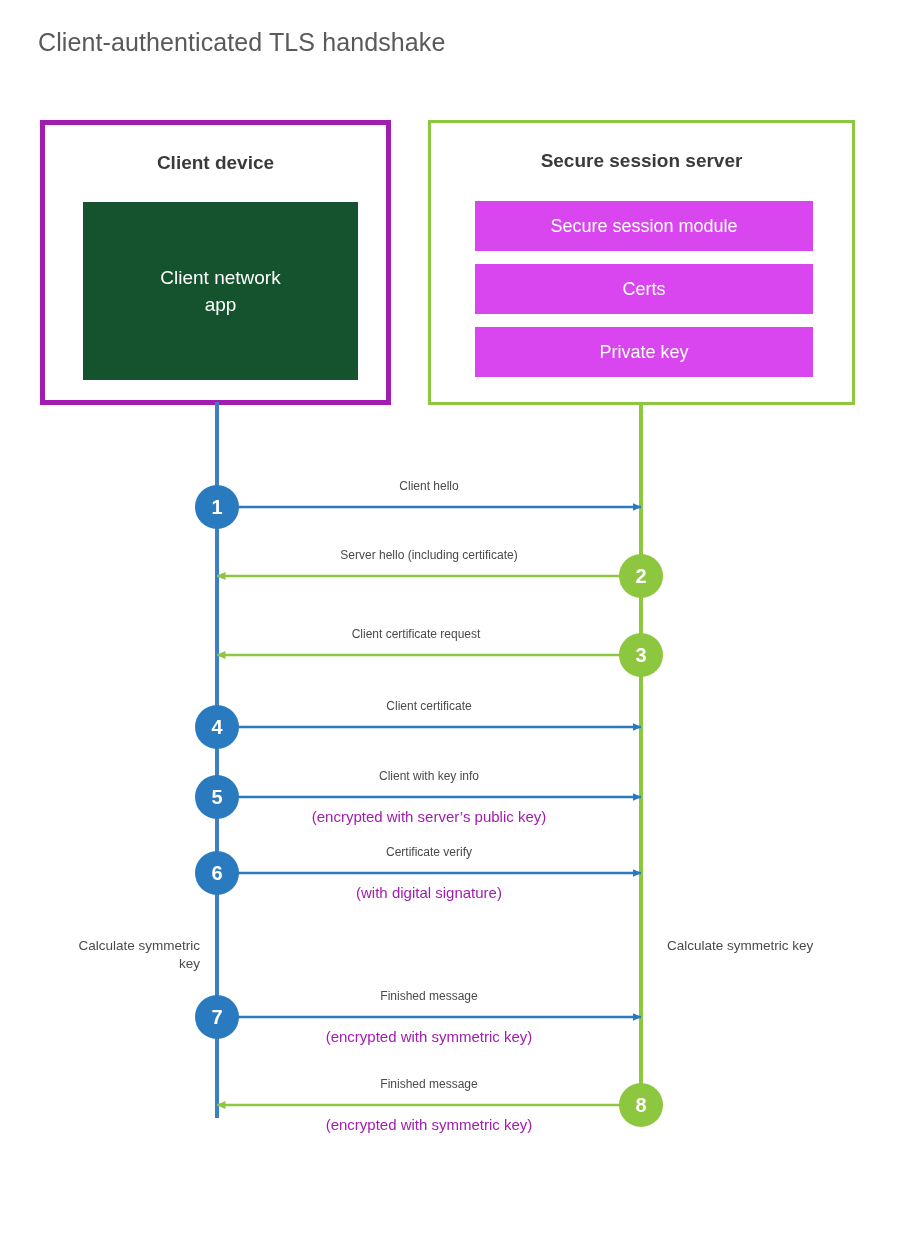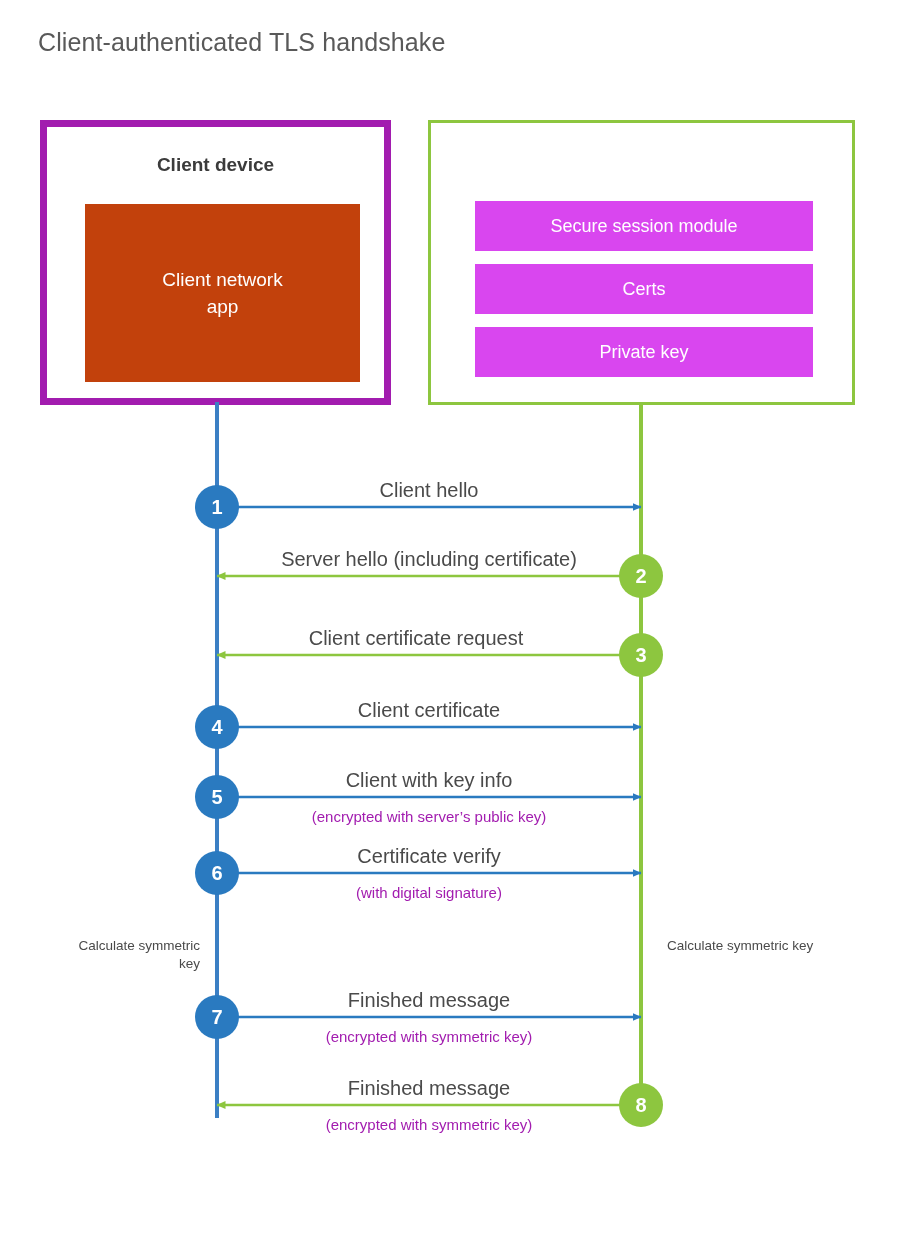--- a/index.html
+++ b/index.html
@@ -36,21 +36,21 @@
   .actor-box {
     position: absolute;
     background: #ffffff;
     box-sizing: border-box;
   }
   #client-box {
     left: 40px;
     top: 120px;
     width: 351px;
     height: 285px;
-    border: 7px solid #a21caf;
+    border: 5px solid #a21caf;
   }
   #server-box {
     left: 428px;
     top: 120px;
     width: 427px;
     height: 285px;
     border: 3px solid #8dc63f;
   }
   .actor-title {
     position: absolute;
@@ -62,21 +62,21 @@
     font-weight: bold;
     color: #3b3b3b;
   }
   
   .client-app-block {
     position: absolute;
     left: 38px;
     top: 77px;
     width: 275px;
     height: 178px;
-    background: #c2410c;
+    background: #14532d;
     color: #ffffff;
     font-size: 19px;
     line-height: 27px;
     text-align: center;
     display: flex;
     align-items: center;
     justify-content: center;
     box-sizing: border-box;
   }
   .client-app-block span { display: block; }
@@ -140,21 +140,21 @@
     justify-content: center;
     box-sizing: border-box;
   }
   .step-circle.client { background: #2a7ac0; }
   .step-circle.server { background: #8dc63f; }
 
   
   .msg-label {
     position: absolute;
     text-align: center;
-    font-size: 20px;
+    font-size: 12px;
     color: #4a4a4a;
     white-space: nowrap;
     transform: translateX(-50%);
   }
   .msg-sublabel {
     position: absolute;
     text-align: right;
     font-size: 15px;
     color: #a21caf;
     white-space: nowrap;
@@ -197,20 +197,21 @@
     <div class="actor-title">Client device</div>
     <div class="client-app-block">
       <div>
         <span>Client network</span>
         <span>app</span>
       </div>
     </div>
   </div>
 
   <div class="actor-box" id="server-box">
+    <div class="actor-title">Secure session server</div>
     <div class="server-module m0">Secure session module</div>
     <div class="server-module m1">Certs</div>
     <div class="server-module m2">Private key</div>
   </div>
 
   <div class="lifeline" id="client-lifeline"></div>
   <div class="lifeline" id="server-lifeline"></div>
 
   <svg id="arrow-layer" viewBox="0 0 900 1256">
     <defs>

